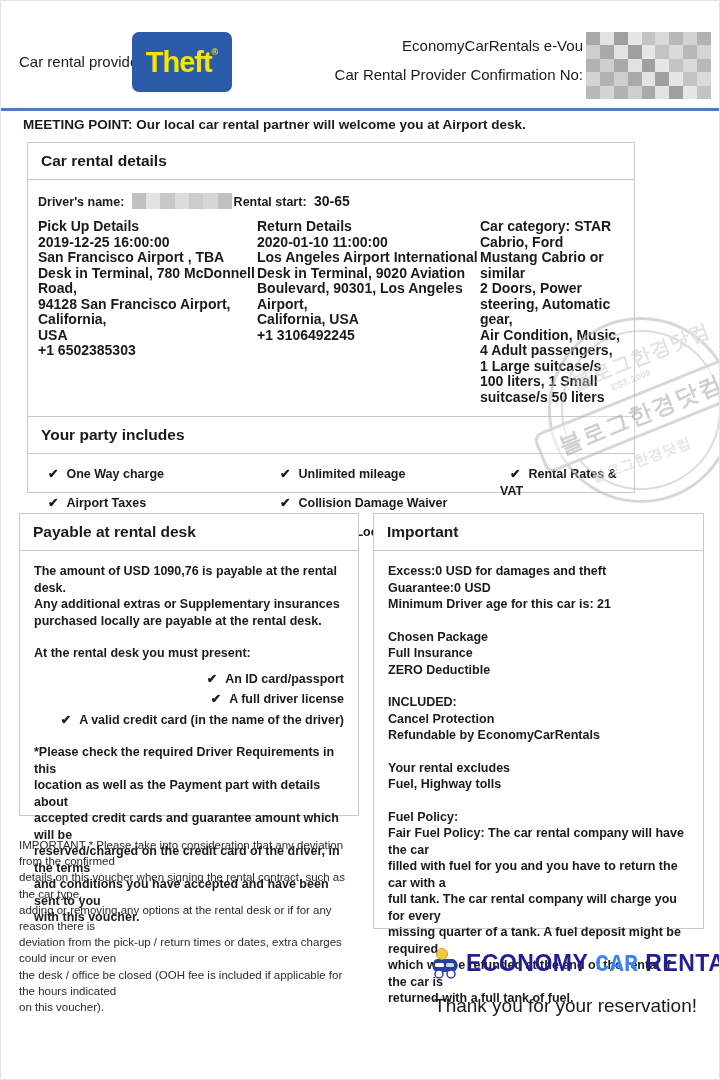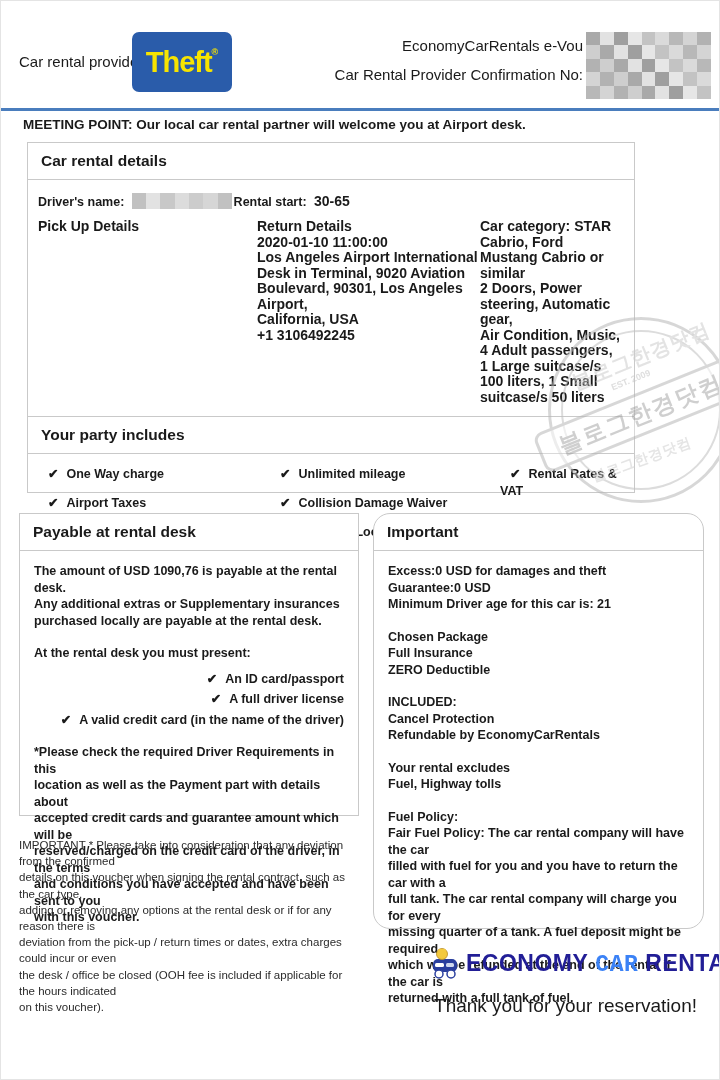--- a/index.html
+++ b/index.html
@@ -39,21 +39,21 @@
   .includes-header{font-size:15.5px;font-weight:bold;padding:9px 13px;margin-top:11px;
                    border-top:1px solid #c9c9c9;border-bottom:1px solid #c9c9c9;}
   .includes-grid{display:flex;padding:12px 10px 0 10px;font-size:12.5px;font-weight:bold;line-height:17px;}
   .inc-col1{width:232px;}
   .inc-col2{width:230px;}
   .inc-col3{flex:1;}
   .inc-item{text-indent:10px;margin-bottom:12px;}
   .check{margin-right:8px;}
 
   #box-payable{left:18px;top:512px;width:340px;height:303px;}
-  #box-important{left:372px;top:512px;width:331px;height:416px;border-radius:17px;}
+  #box-important{left:372px;top:512px;width:331px;height:416px;}
   .box-content{padding:12px 14px;font-size:12.5px;font-weight:bold;line-height:16.5px;}
   .blk{margin:0 0 16px 0;}
   .blk:last-child{margin-bottom:0;}
   .pay-item{text-indent:10px;margin-top:4px;text-align:right;}
   .tight{margin-bottom:9px;}
 
   .important-note{position:absolute;left:18px;top:836px;width:342px;font-size:11.5px;line-height:16.2px;color:#2b2b2b;}
 
   
   .ecr-logo{position:absolute;left:429px;top:946px;display:flex;align-items:center;}
@@ -154,20 +154,26 @@
           <div style="background: rgb(214, 214, 214);"></div>
           <div style="background: rgb(193, 193, 193);"></div>
         </span>
       <span class="age-label">Drivers Age at Rental start:</span>
       <span class="age-value">30-65</span>
     </div>
 
     <div class="cols-row">
       <div class="col-pick">
         <div>Pick Up Details</div>
+        <div class="pre">2019-12-25 16:00:00
+San Francisco Airport , TBA
+Desk in Terminal, 780 McDonnell Road,
+94128 San Francisco Airport, California,
+USA
++1 6502385303</div>
       </div>
       <div class="col-ret">
         <div>Return Details</div>
         <div class="pre">2020-01-10 11:00:00
 Los Angeles Airport International
 Desk in Terminal, 9020 Aviation
 Boulevard, 90301, Los Angeles Airport,
 California, USA
 +1 3106492245</div>
       </div>

